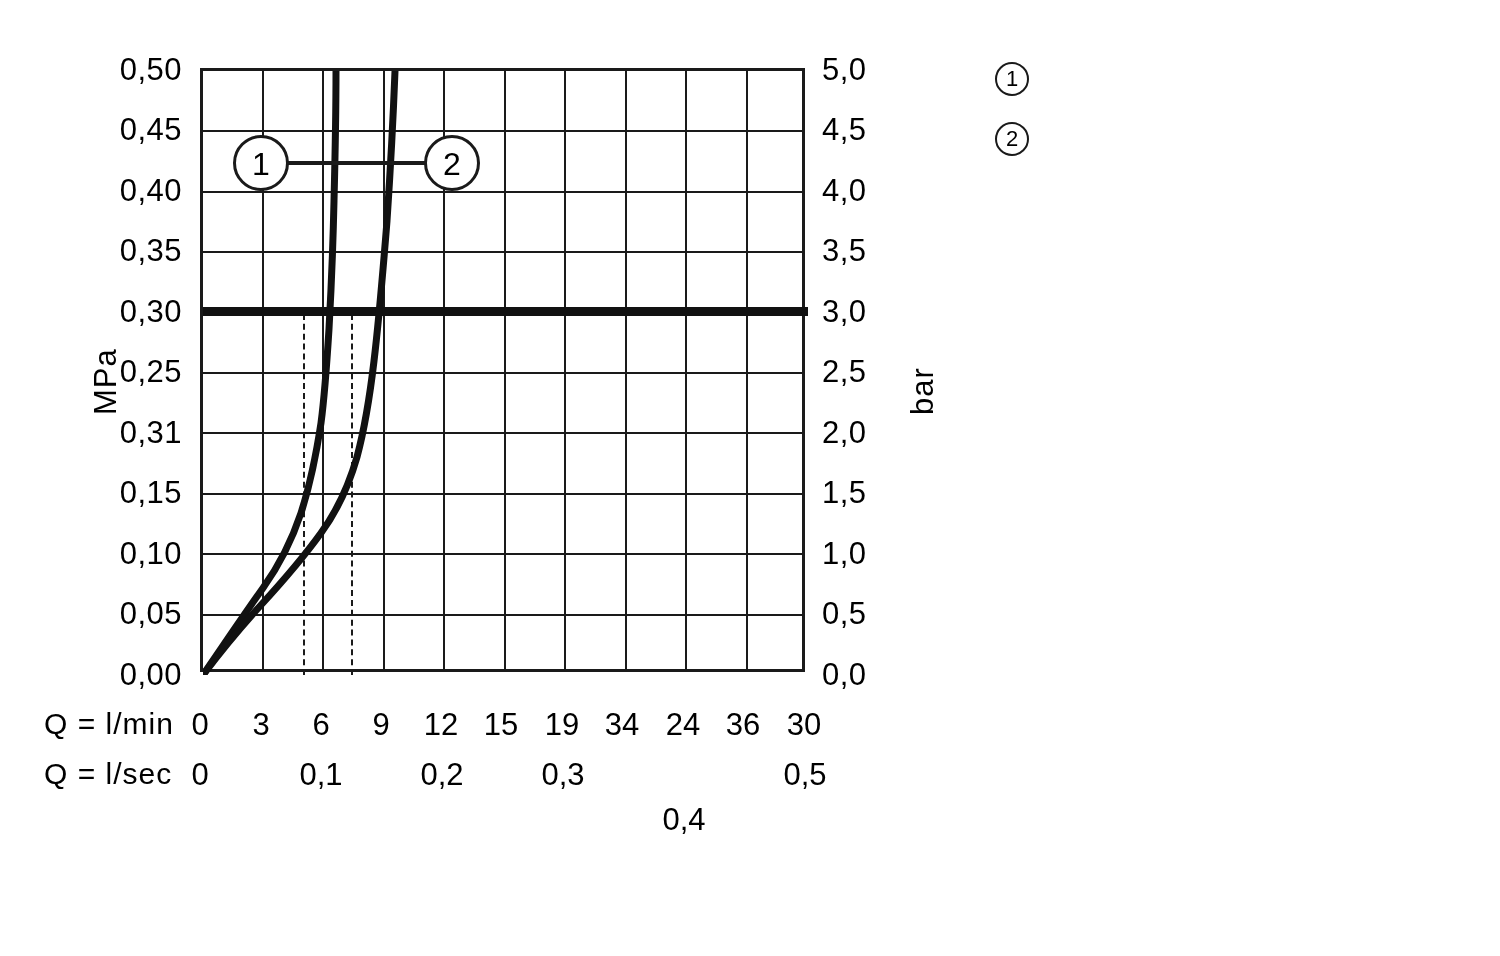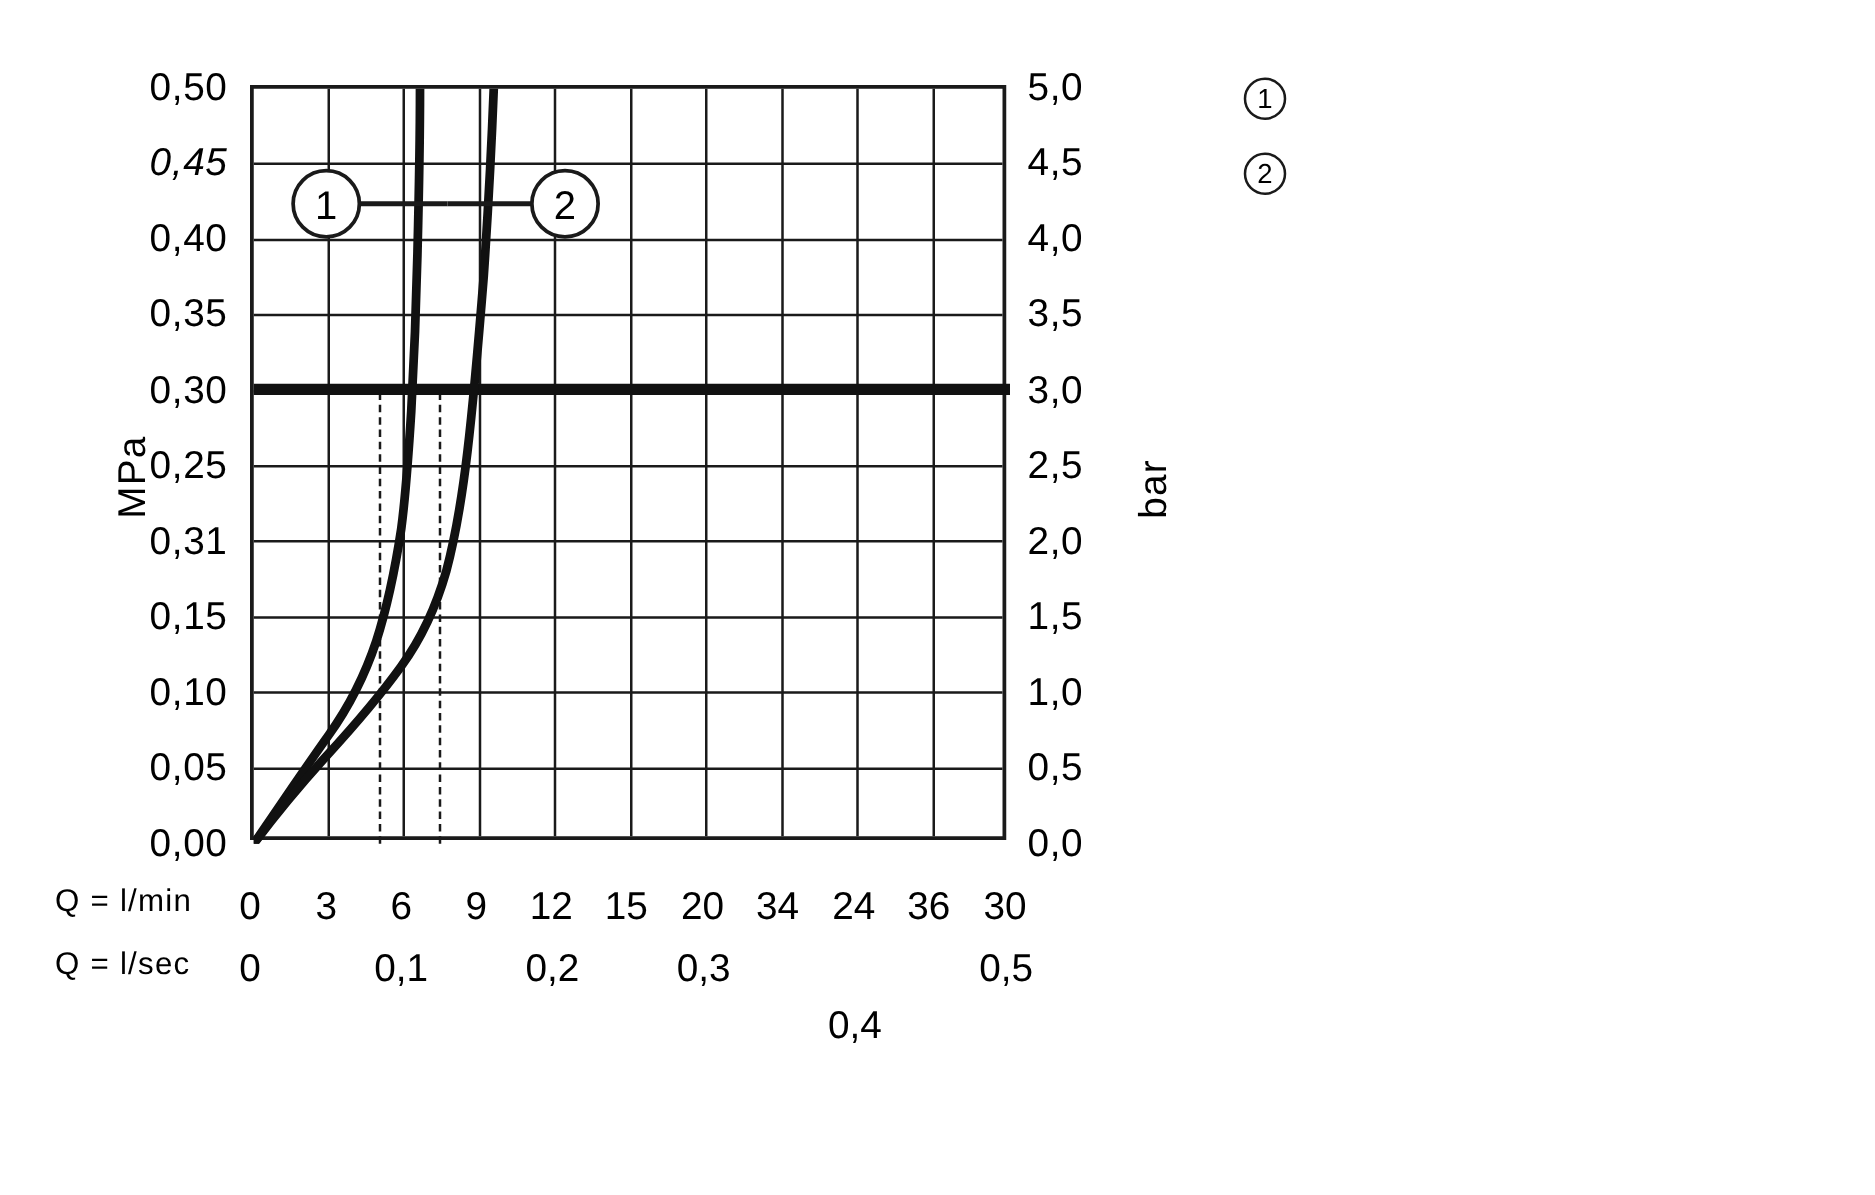--- a/index.html
+++ b/index.html
@@ -82,21 +82,21 @@
     font-size: 31px;
     letter-spacing: 1px;
   }
   .axis-title.vertical {
     transform: rotate(-90deg);
     transform-origin: left top;
     white-space: nowrap;
   }
   .x-row-title {
     position: absolute;
-    font-size: 25px;
+    font-size: 30px;
     letter-spacing: 1px;
     white-space: nowrap;
   }
   .tick-x {
     position: absolute;
     text-align: center;
     font-size: 31px;
   }
 
   .callout {
@@ -153,21 +153,21 @@
 </head>
 <body>
 
 <div id="chart-root">
 
   <div class="axis-title vertical" style="left:88px; top:415px;">MPa</div>
 
   <div class="axis-title vertical" style="left:905px; top:415px;">bar</div>
 
   <div class="axis-label-left" style="left:60px; top:52px; width:122px;">0,50</div>
-  <div class="axis-label-left" style="left:60px; top:112px; width:122px;font-style:italic;">0,45</div>
+  <div class="axis-label-left" style="left:60px; top:112px; width:122px;">0,45</div>
   <div class="axis-label-left" style="left:60px; top:173px; width:122px;">0,40</div>
   <div class="axis-label-left" style="left:60px; top:233px; width:122px;">0,35</div>
   <div class="axis-label-left" style="left:60px; top:294px; width:122px;">0,30</div>
   <div class="axis-label-left" style="left:60px; top:354px; width:122px;">0,25</div>
   <div class="axis-label-left" style="left:60px; top:415px; width:122px;">0,31</div>
   <div class="axis-label-left" style="left:60px; top:475px; width:122px;">0,15</div>
   <div class="axis-label-left" style="left:60px; top:536px; width:122px;">0,10</div>
   <div class="axis-label-left" style="left:60px; top:596px; width:122px;">0,05</div>
   <div class="axis-label-left" style="left:60px; top:657px; width:122px;">0,00</div>
 
@@ -223,21 +223,21 @@
   <div class="callout" style="left:233px; top:135px;">1</div>
   <div class="callout" style="left:424px; top:135px;">2</div>
 
   <div class="x-row-title" style="left:44px; top:707px;">Q = l/min</div>
   <div class="tick-x" style="left:180px; top:707px; width:40px;">0</div>
   <div class="tick-x" style="left:241px; top:707px; width:40px;">3</div>
   <div class="tick-x" style="left:301px; top:707px; width:40px;">6</div>
   <div class="tick-x" style="left:361px; top:707px; width:40px;">9</div>
   <div class="tick-x" style="left:413px; top:707px; width:56px;">12</div>
   <div class="tick-x" style="left:473px; top:707px; width:56px;">15</div>
-  <div class="tick-x" style="left:534px; top:707px; width:56px;">20</div>
+  <div class="tick-x" style="left:534px; top:707px; width:56px;">19</div>
   <div class="tick-x" style="left:594px; top:707px; width:56px;">34</div>
   <div class="tick-x" style="left:655px; top:707px; width:56px;">24</div>
   <div class="tick-x" style="left:715px; top:707px; width:56px;">36</div>
   <div class="tick-x" style="left:776px; top:707px; width:56px;">30</div>
 
   <div class="x-row-title" style="left:44px; top:757px;">Q = l/sec</div>
   <div class="tick-x" style="left:180px; top:757px; width:40px;">0</div>
   <div class="tick-x" style="left:282px; top:757px; width:78px;">0,1</div>
   <div class="tick-x" style="left:403px; top:757px; width:78px;">0,2</div>
   <div class="tick-x" style="left:524px; top:757px; width:78px;">0,3</div>

